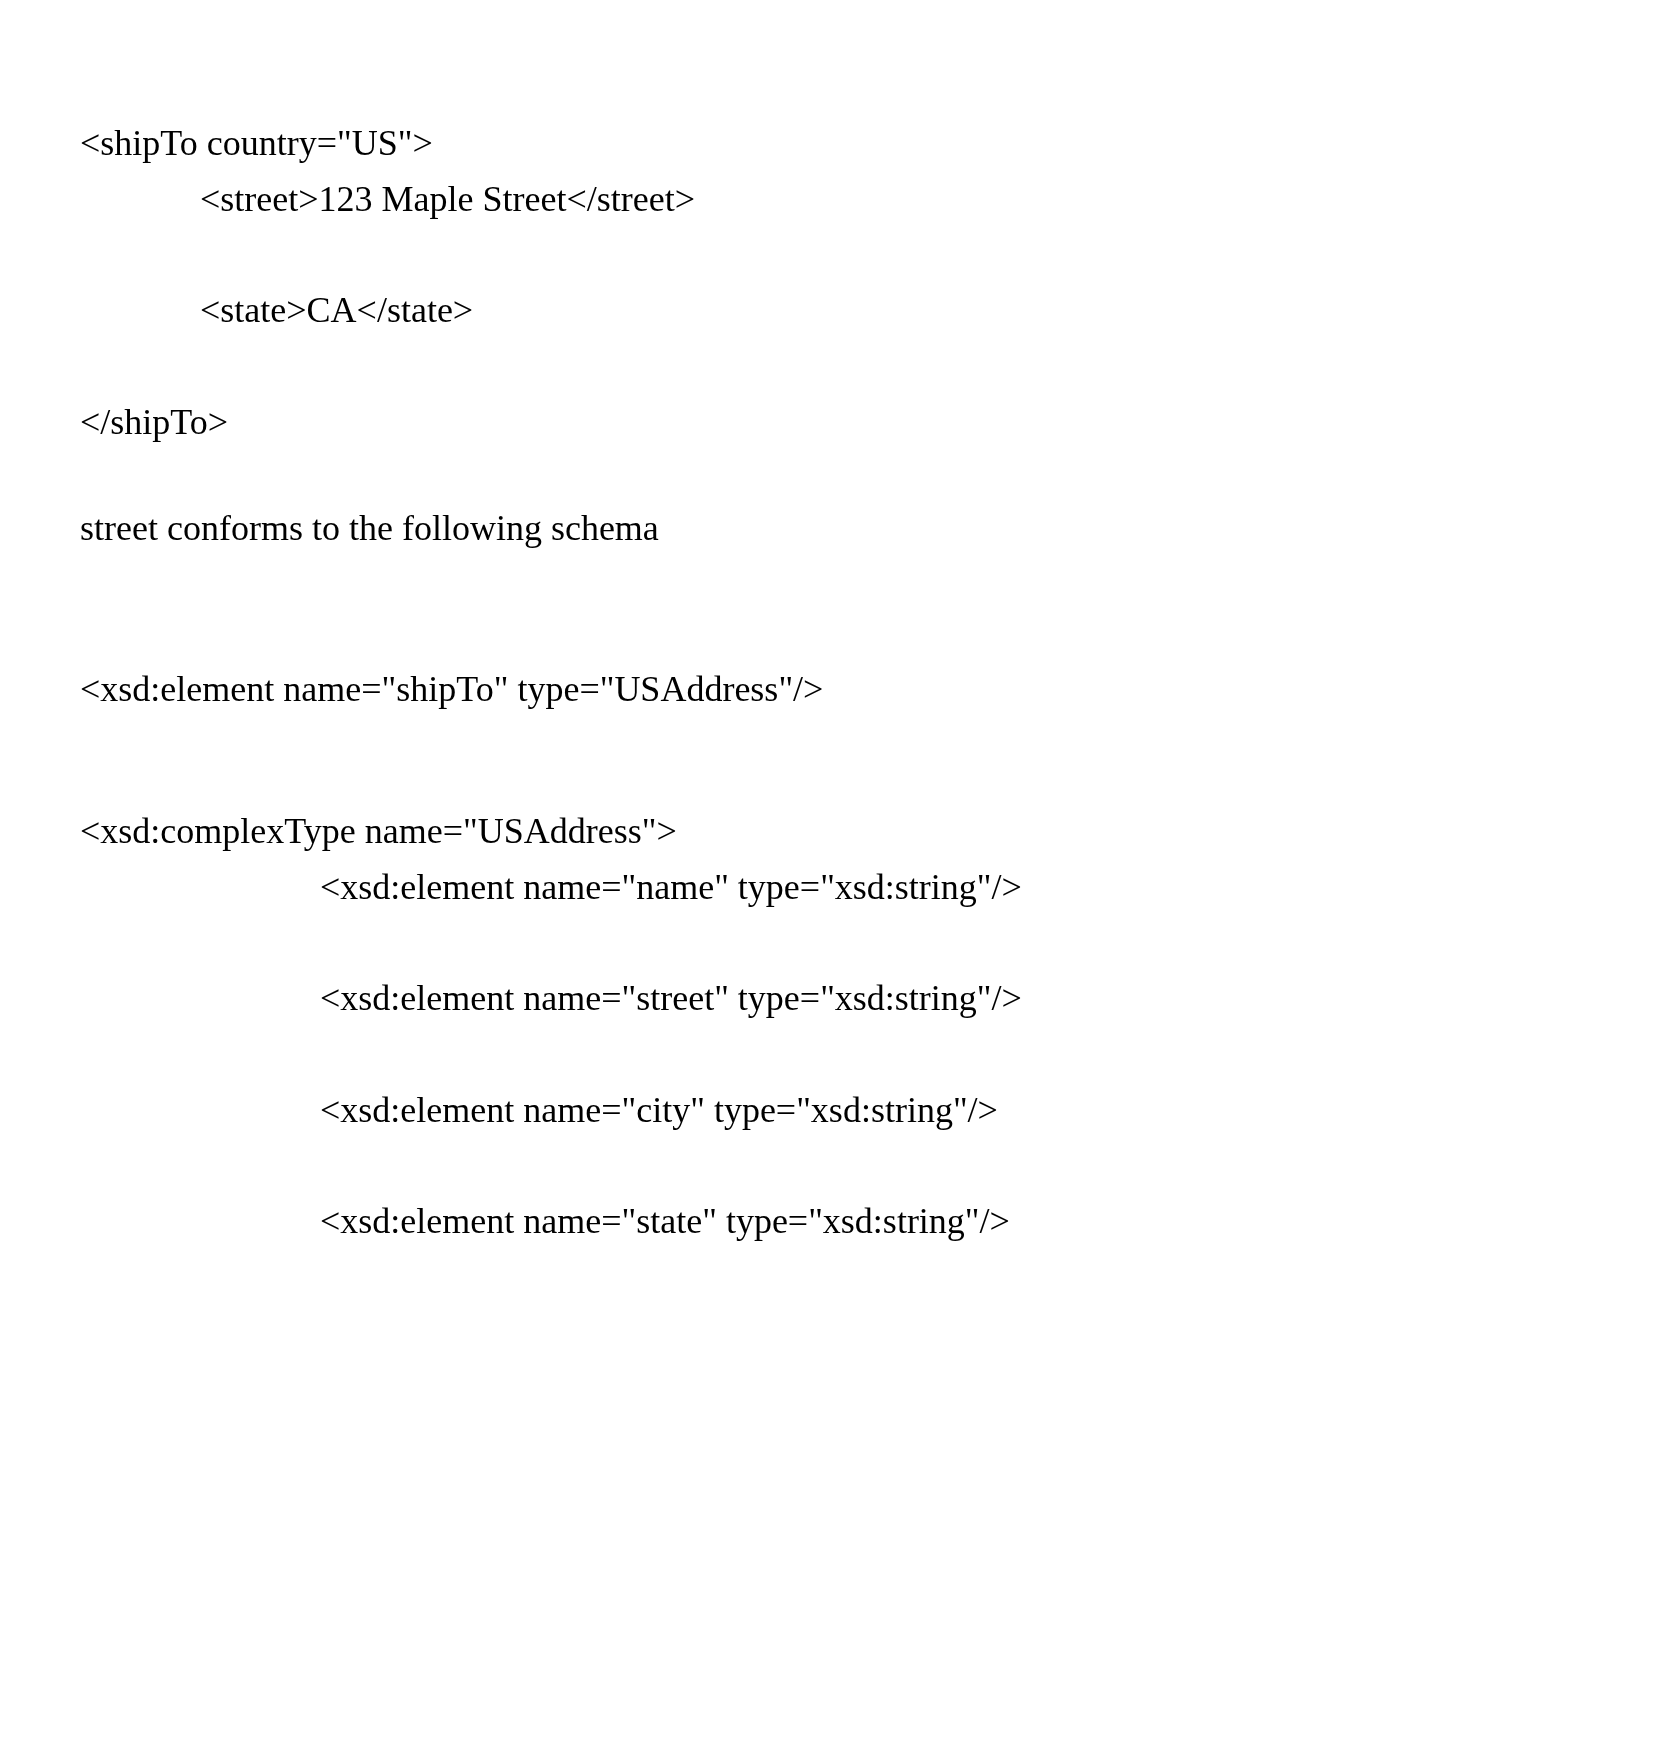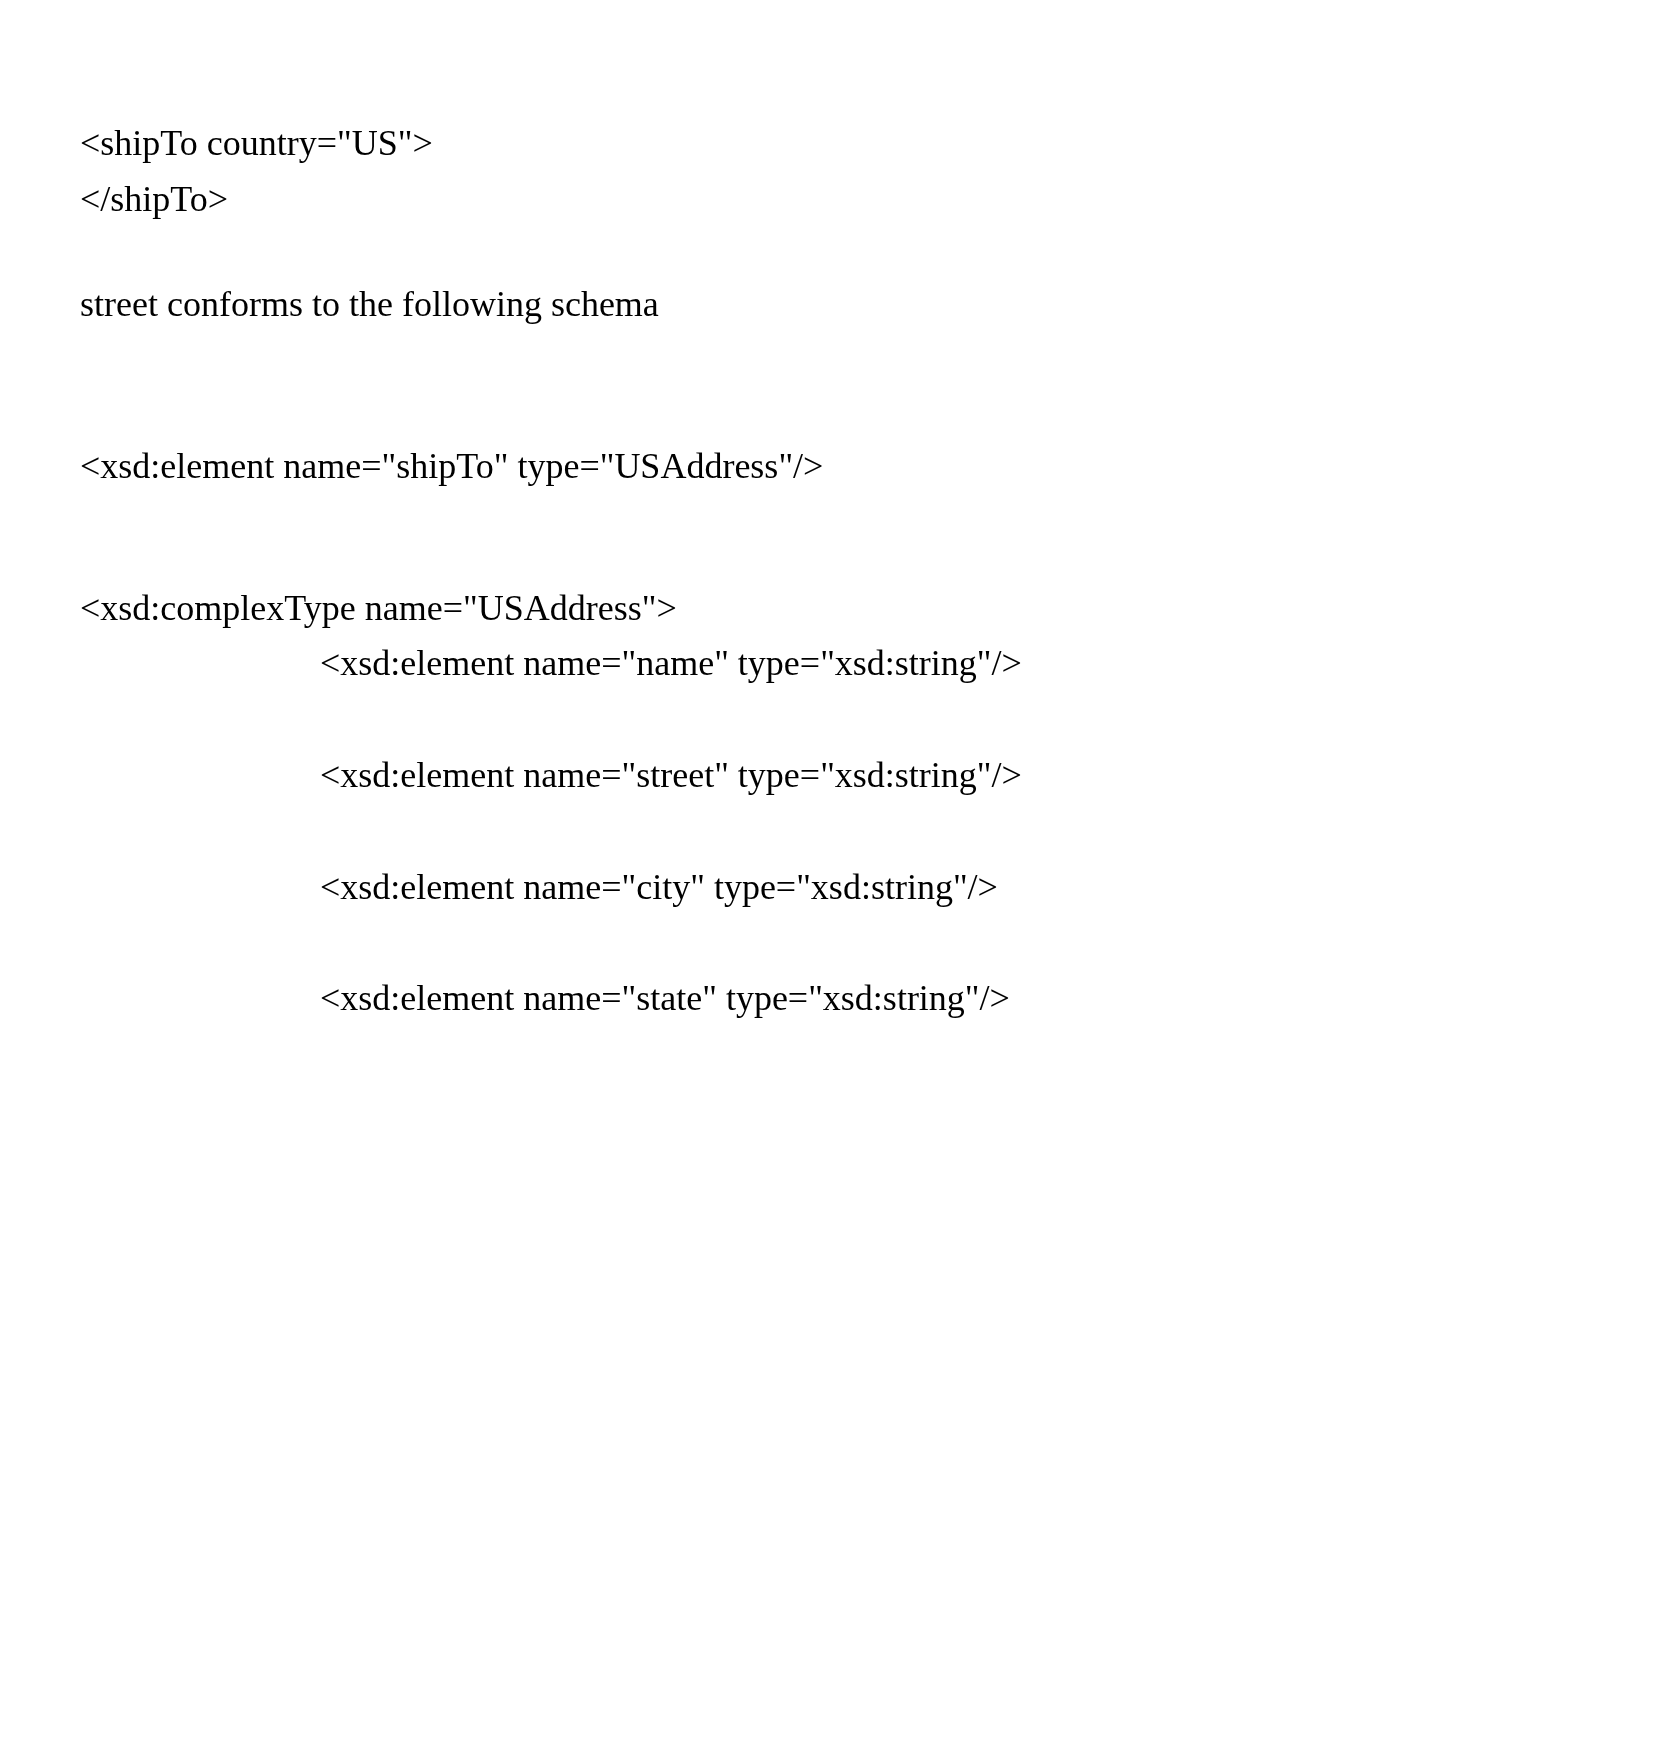--- a/index.html
+++ b/index.html
@@ -21,20 +21,22 @@
     margin-top: 50px;
     margin-bottom: 50px;
   }
   .spacer { height: 30px; }
 </style>
 </head>
 <body>
 
 <div class="code-block">
 <span>&lt;shipTo country="US"&gt;</span>
+<span class="indent1">&lt;street&gt;123 Maple Street&lt;/street&gt;</span>
+<span class="indent1">&lt;state&gt;CA&lt;/state&gt;</span>
 <span>&lt;/shipTo&gt;</span>
 </div>
 
 <div class="para">street conforms to the following schema</div>
 
 <div class="code-block">
 <span>&lt;xsd:element name="shipTo" type="USAddress"/&gt;</span>
 </div>
 
 <div class="spacer"></div>

